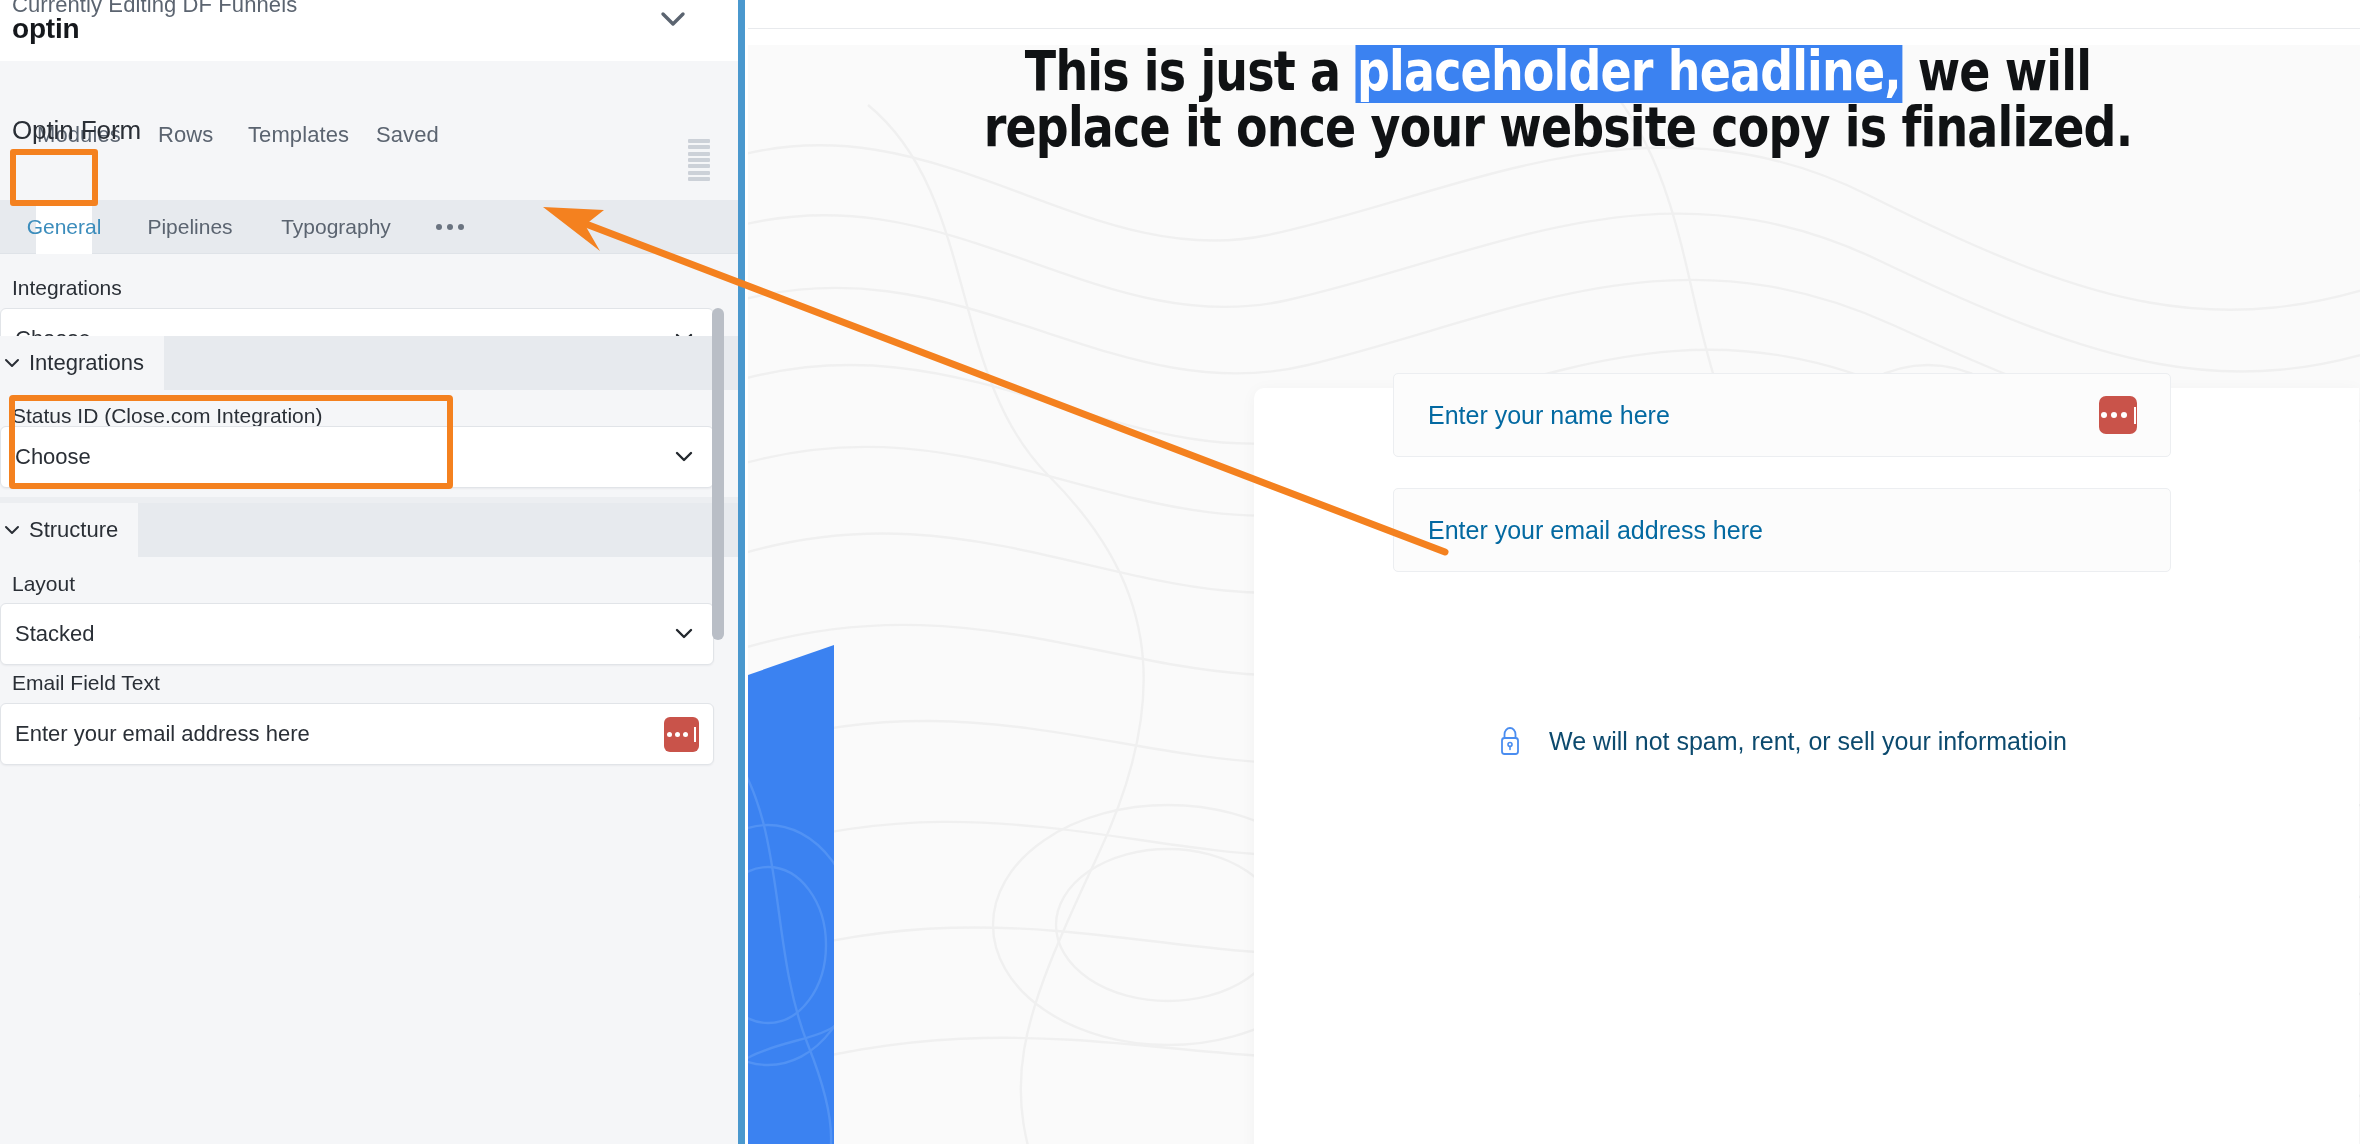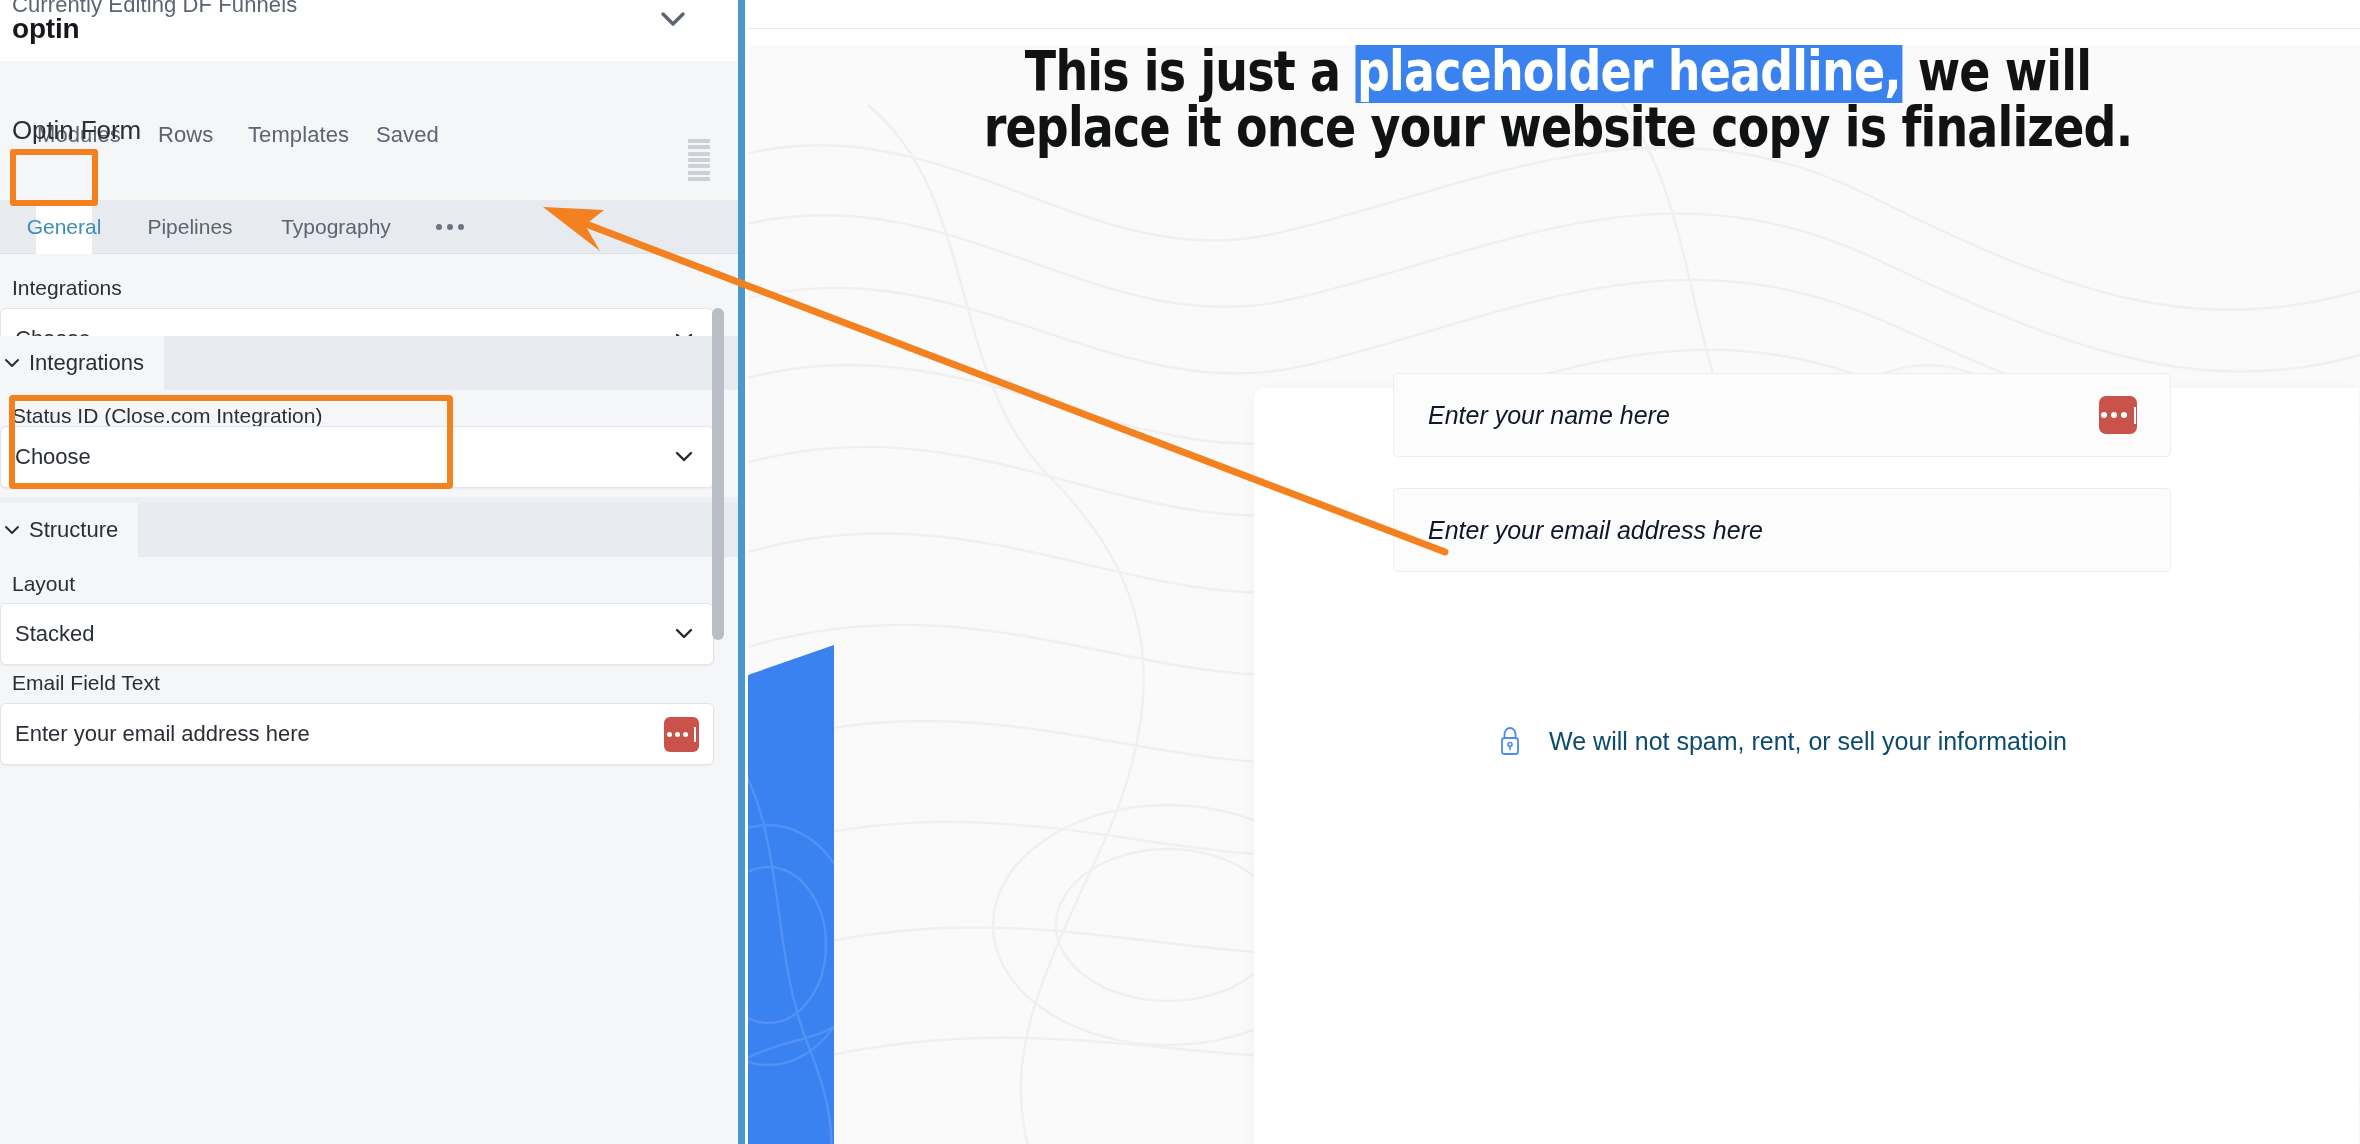--- a/index.html
+++ b/index.html
@@ -271,21 +271,21 @@
 
   .pf-field {
     position: absolute; left: 139px;
     width: 778px; height: 84px;
     background: #fcfcfc;
     border: 1px solid #eceef1;
     border-radius: 5px;
     display: flex; align-items: center;
   }
   .pf-field span {
-    margin-left: 34px; font-size: 25px; color: #0f172a; font-style: italic;
+    margin-left: 34px; font-size: 25px; color: #0369a1;
   }
   .pf-dots {
     position: absolute; right: 33px; top: 50%; margin-top: -19px;
     width: 38px; height: 38px;
     background: #c9534a; border-radius: 7px;
     display: flex; align-items: center; justify-content: center;
     gap: 4px;
   }
   .pf-dots i {
     width: 6px; height: 6px; border-radius: 50%; background: #ffffff; display:block;

